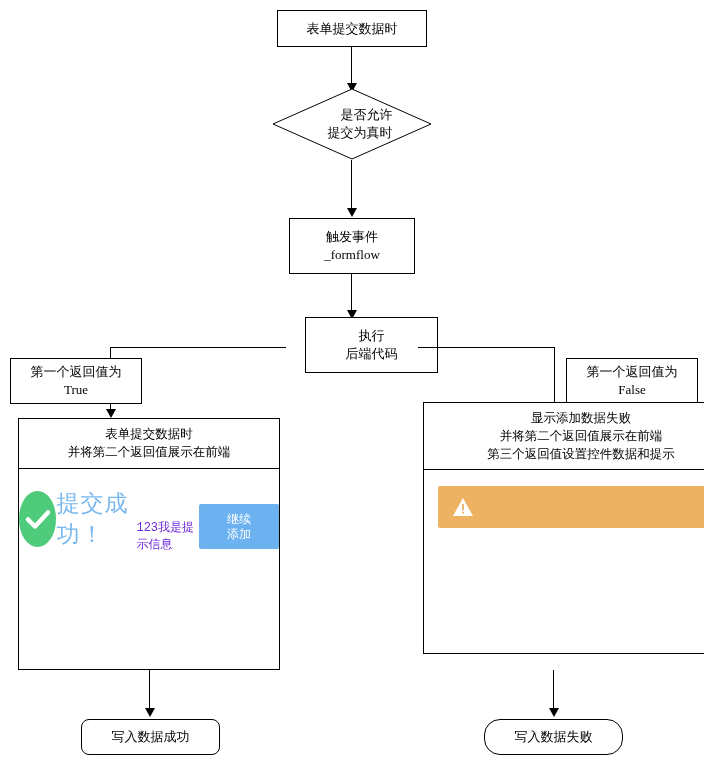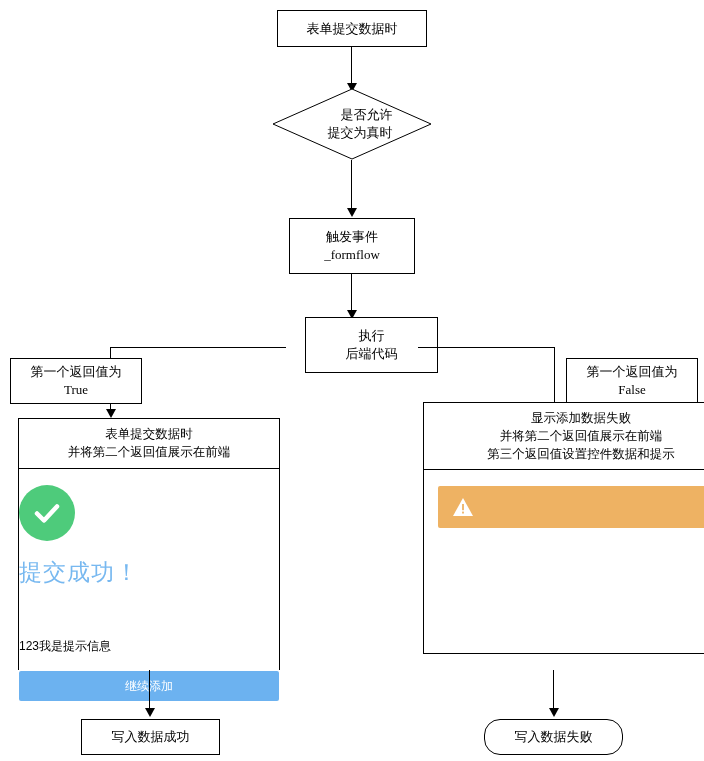--- a/index.html
+++ b/index.html
@@ -99,21 +99,22 @@
     white-space: pre-line;
     font-family: "DejaVu Sans", "Liberation Sans", sans-serif;
   }
   .panel-body {
     box-sizing: border-box;
     background: #ffffff;
   }
   
   .success-body {
     display: flex;
-    flex-direction: column;
+    flex-direction: row;
+    align-items: center;
     padding-top: 16px;
   }
   .check-circle {
     width: 56px;
     height: 56px;
     border-radius: 50%;
     background: #4ecb7b;
     display: flex;
     align-items: center;
     justify-content: center;
@@ -122,23 +123,23 @@
   .check-circle svg { display: block; }
   .success-title {
     font-size: 23px;
     color: #77b8f0;
     letter-spacing: 1px;
     margin-bottom: 16px;
     font-family: "DejaVu Sans", "Liberation Sans", sans-serif;
   }
   .success-sub {
     font-size: 12px;
-    color: #000000;
+    color: #6d28d9;
     margin-bottom: 16px;
-    font-family: Liberation Sans, sans-serif;
+    font-family: Liberation Mono, monospace;
     margin-top: 34px;
   }
   .btn-primary {
     background: #6cb2f0;
     color: #ffffff;
     font-size: 12px;
     padding: 8px 24px;
     border: none;
     border-radius: 2px;
     cursor: pointer;
@@ -246,20 +247,20 @@
       </div>
     </div>
   </div>
 
   <div class="line-v" style="left:149px; top:670px; height:42px;"></div>
   <div class="arrow-down" style="left:145px; top:708px;"></div>
 
   <div class="line-v" style="left:553px; top:670px; height:42px;"></div>
   <div class="arrow-down" style="left:549px; top:708px;"></div>
 
-  <div class="node" style="left:81px; top:719px; width:139px; height:36px;">
+  <div class="node" style="left:81px; top:719px; width:139px; height:36px;border-radius:8px;">
     <span class="cjk">写入数据成功</span>
   </div>
   <div class="node" style="left:484px; top:719px; width:139px; height:36px;border-radius:16px;">
     <span class="cjk">写入数据失败</span>
   </div>
 
 </div>
 
 </body></html>

